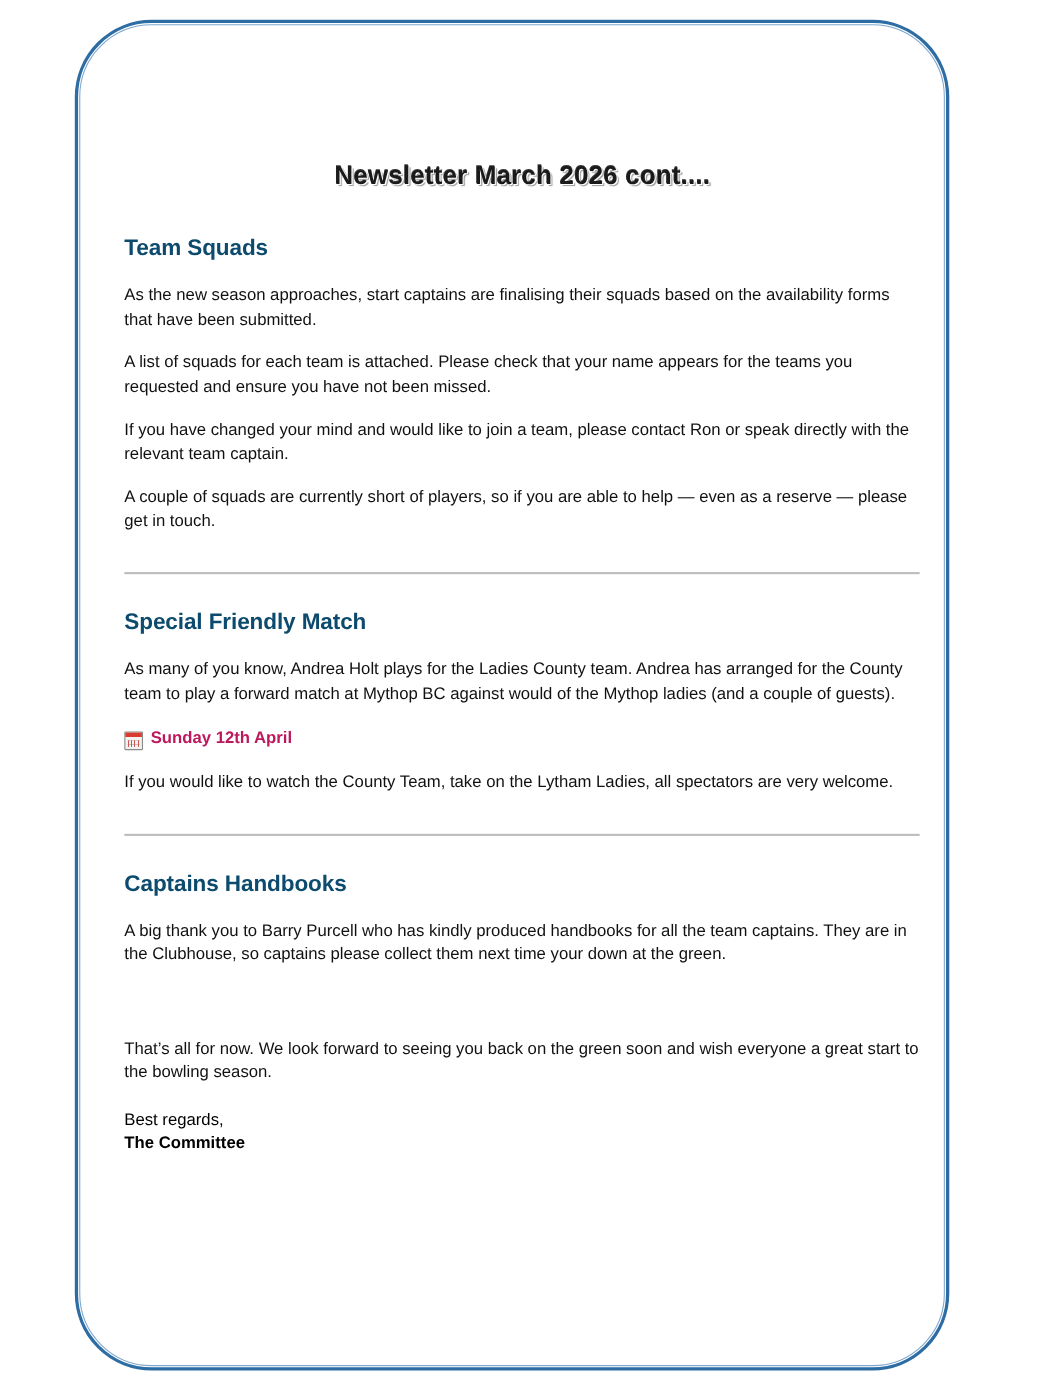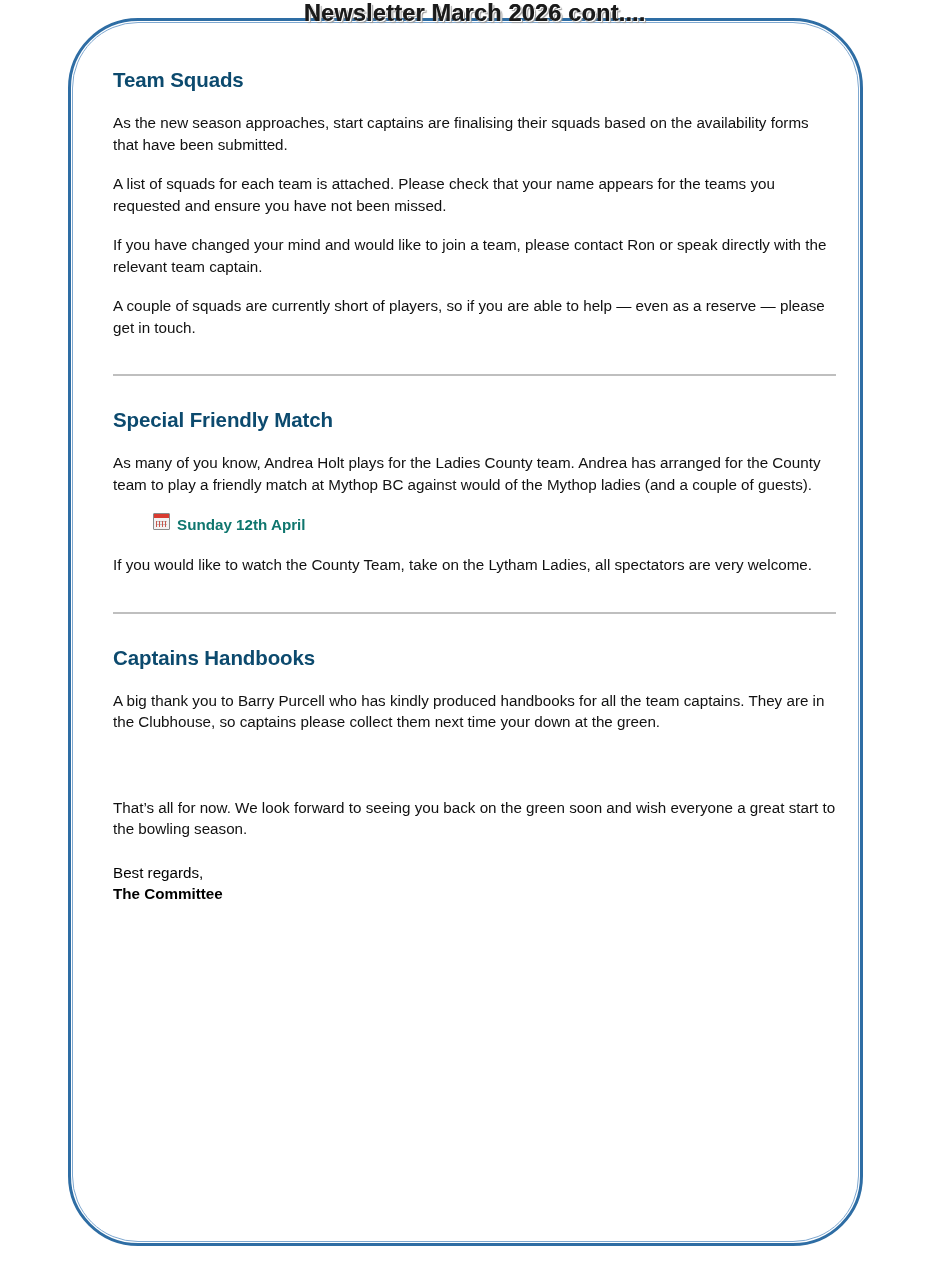--- a/index.html
+++ b/index.html
@@ -48,20 +48,21 @@
     width: 724px;
   }
 
   .doc-title {
     text-align: center;
     font-size: 23.5px;
     font-weight: bold;
     letter-spacing: 0.2px;
     color: #1a1a1a;
     margin: 0;
+    padding-top: 146px;
     text-shadow:
        1px  1px 0 #ffffff,
        2px  2px 1px #9a9a9a,
       -0.4px -0.4px 0 #3a3a3a;
   }
 
   h2.section-heading {
     font-size: 20.5px;
     font-weight: bold;
     color: #0c4a6e;
@@ -92,26 +93,25 @@
   .sp-title-to-heading { height: 41px; }
   .sp-para-to-rule { height: 36px; }
   .sp-rule-to-heading { height: 32px; }
   .sp-big { height: 64px; }
   .sp-signoff { height: 22px; }
 
   
   .event-list { margin: 0; padding: 0; }
   .event-line {
     display: flex;
-    align-items: flex-start;
+    align-items: flex-end;
     font-size: 15.2px;
     line-height: 23px;
     font-weight: bold;
-    color: #0f766e;
-    margin-left: 40px;
+    color: #be185d;
   }
   .event-line .evt-label { margin-left: 7px; }
 
   .ico { width: 17px; height: 17px; position: relative; flex: 0 0 17px; }
 
   
   .ico-calendar {
     background: #f2f2f2;
     border: 1px solid #8a8a8a;
     border-radius: 1px;
@@ -195,21 +195,21 @@
   </p>
 
   <div class="sp-para-to-rule"></div>
   <hr class="section-rule">
   <div class="sp-rule-to-heading"></div>
 
   <h2 class="section-heading">Special Friendly Match</h2>
   <div class="sp-heading-to-para"></div>
 
   <p class="para">
-    <span>As many of you know, </span><b>Andrea Holt</b><span> plays for the Ladies County team. Andrea has arranged for the County team to play a </span><b>friendly match at Mythop BC</b><span> against would of the Mythop ladies (and a couple of guests).</span>
+    <span>As many of you know, </span><b>Andrea Holt</b><span> plays for the Ladies County team. Andrea has arranged for the County team to play a </span><b>forward match at Mythop BC</b><span> against would of the Mythop ladies (and a couple of guests).</span>
   </p>
 
   <div class="sp-para"></div>
 
   <div class="event-list">
     <div class="event-line">
       <span class="ico ico-calendar"></span>
       <span class="evt-label">Sunday 12th April</span>
     </div>
   </div>

